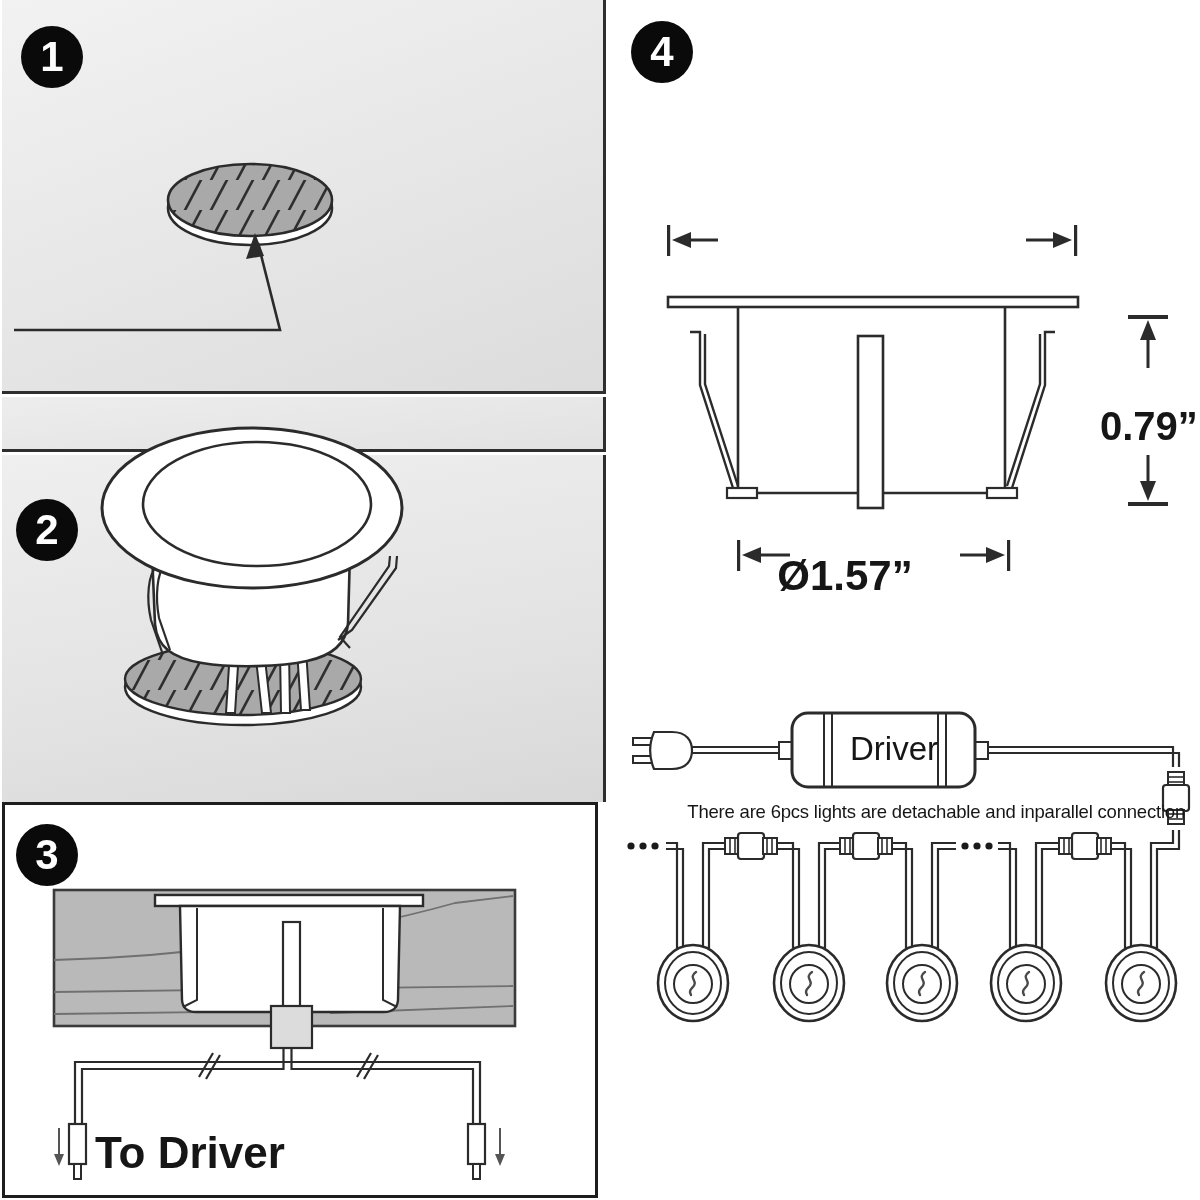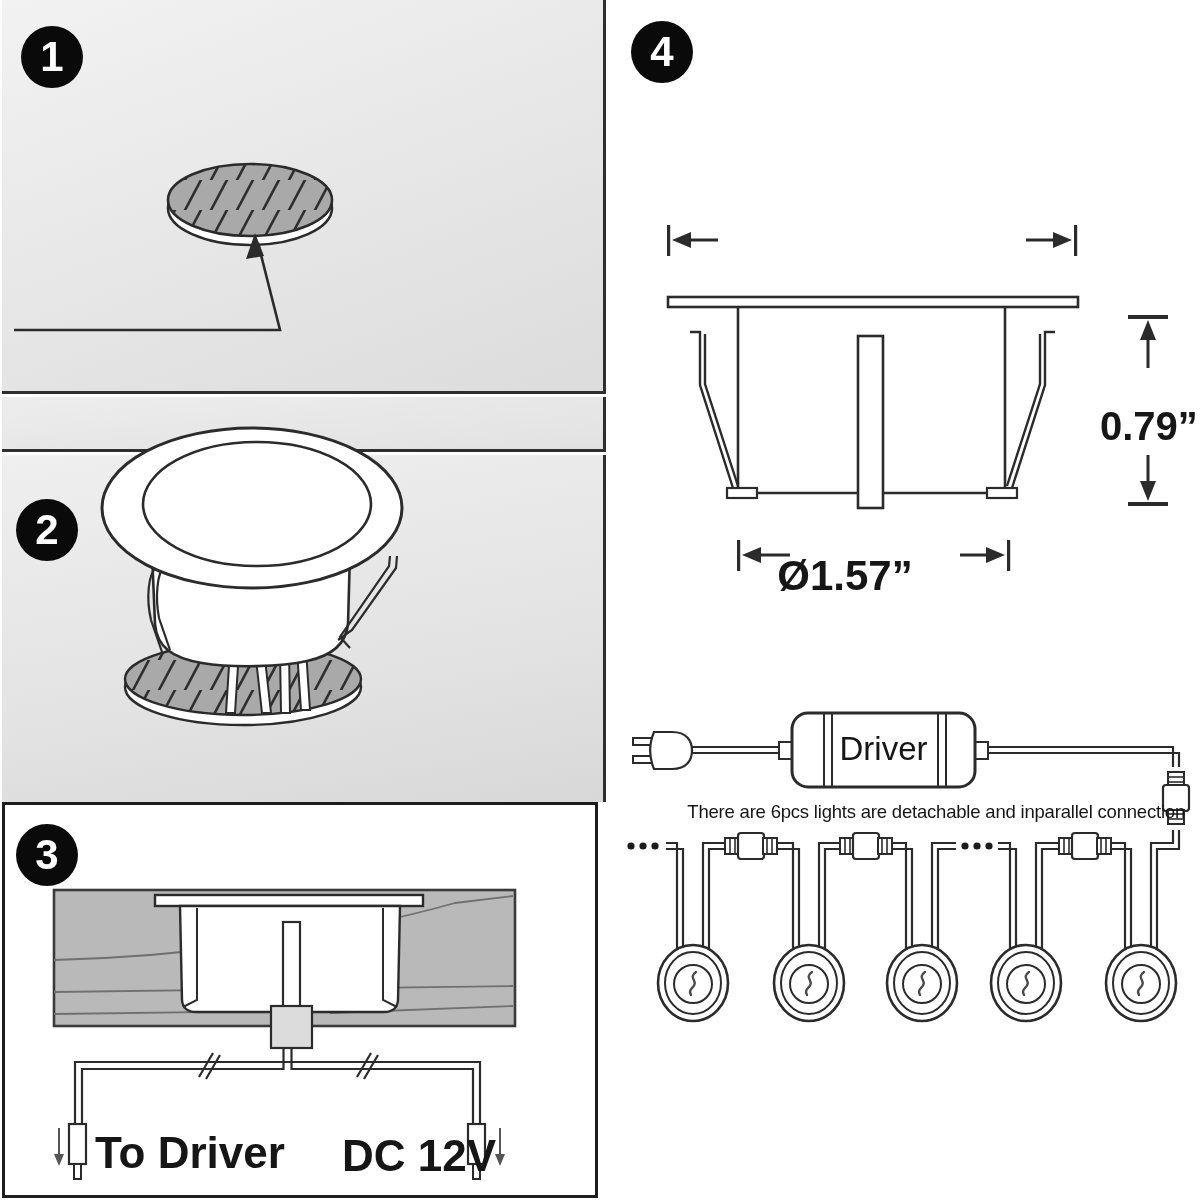--- a/index.html
+++ b/index.html
@@ -20,21 +20,21 @@
   #art{position:absolute;left:0;top:0;width:1200px;height:1200px;}
   .badge{position:absolute;width:62px;height:62px;border-radius:50%;
          display:flex;align-items:center;justify-content:center;
          font-size:42px;font-weight:bold;line-height:1;}
   .txt{position:absolute;white-space:nowrap;line-height:1.05;}
   .dim{font-weight:bold;}
   #dim-165{left:30px;top:276px;font-size:46px;}
   #dim-216{left:600px;top:218px;width:490px;text-align:center;font-size:42px;}
   #dim-079{left:1100px;top:405px;width:100px;text-align:left;font-size:40px;}
   #dim-157{left:600px;top:554px;width:490px;text-align:center;font-size:42px;}
-  #driver-label{left:792px;top:732px;width:183px;text-align:center;font-size:33px;}
+  #driver-label{left:792px;top:732px;width:146px;text-align:right;font-size:33px;}
   #wiring-note{left:600px;top:802px;width:585px;text-align:right;font-size:18.5px;letter-spacing:-0.2px;}
   #to-light{left:95px;top:1130px;font-size:44px;font-weight:bold;}
   #dc12v{left:342px;top:1133px;font-size:44px;font-weight:bold;}
 </style>
 </head>
 <body>
 
 <div id="stage">
 
   <div class="panel" id="panel1"></div>
@@ -244,15 +244,14 @@
   <div class="badge" style="left:21px;top:26px;background:#0a0a0a;color:#fff;">1</div>
   <div class="badge" style="left:16px;top:499px;background:#0a0a0a;color:#fff;">2</div>
   <div class="badge" style="left:16px;top:824px;background:#0a0a0a;color:#fff;">3</div>
   <div class="badge" style="left:631px;top:21px;background:#0a0a0a;color:#fff;">4</div>
 
   <div class="txt dim" id="dim-079">0.79”</div>
   <div class="txt dim" id="dim-157">Ø1.57”</div>
   <div class="txt" id="driver-label">Driver</div>
   <div class="txt" id="wiring-note">There are 6pcs lights are detachable and inparallel connection</div>
   <div class="txt" id="to-light">To Driver</div>
-  <div class="txt" id="dc12v">DC 12V</div>
 
 </div>
 
 </body></html>

